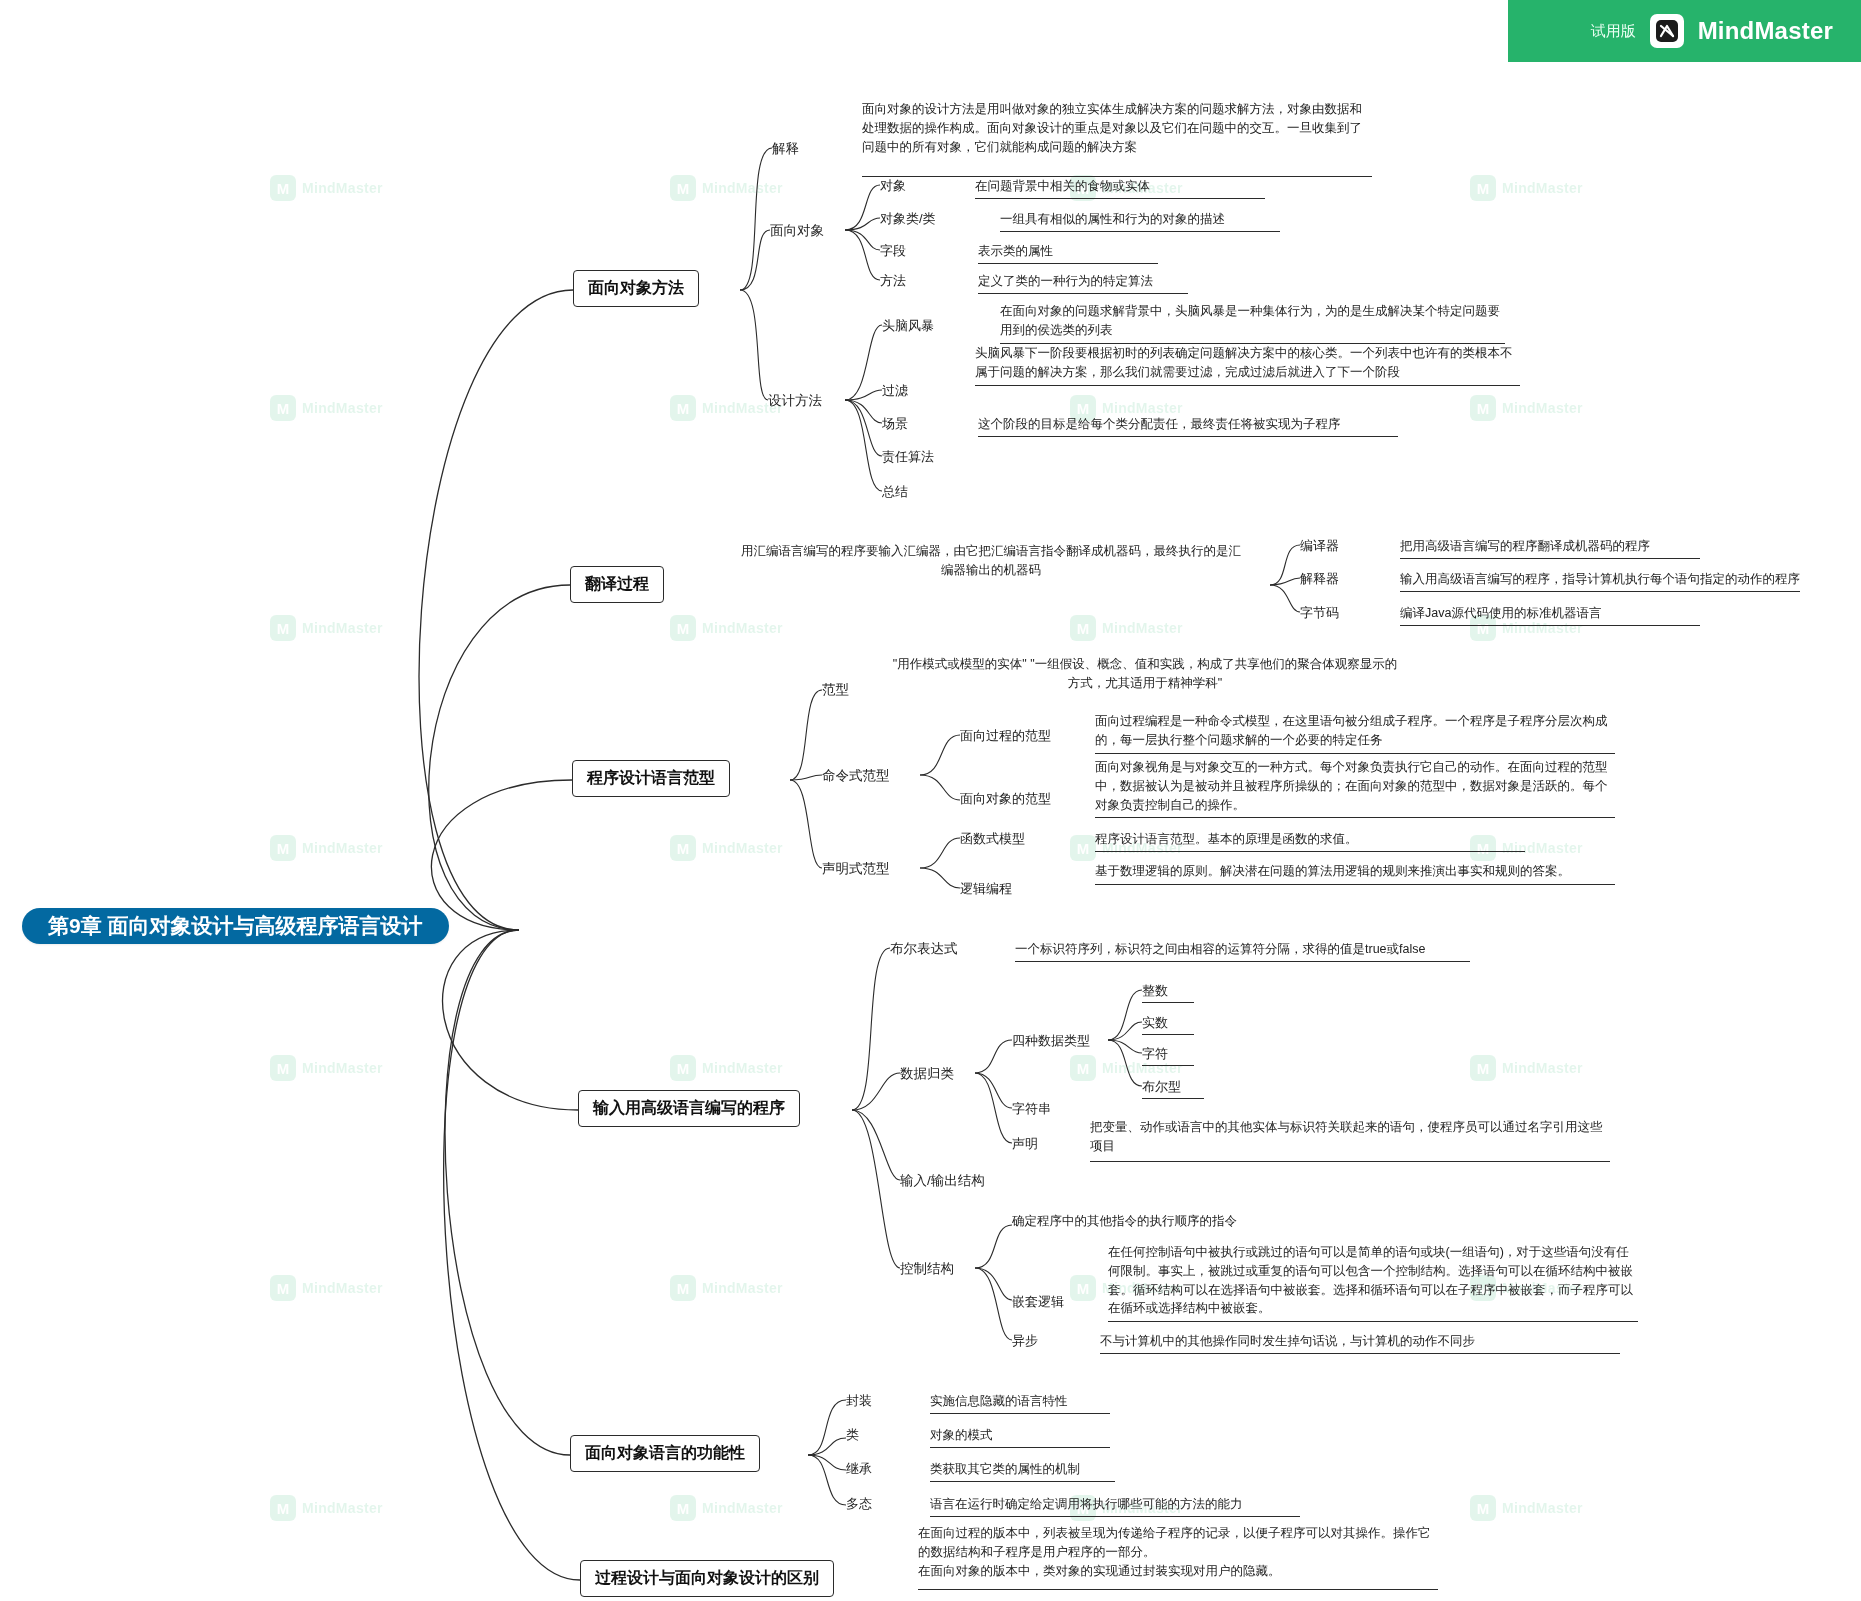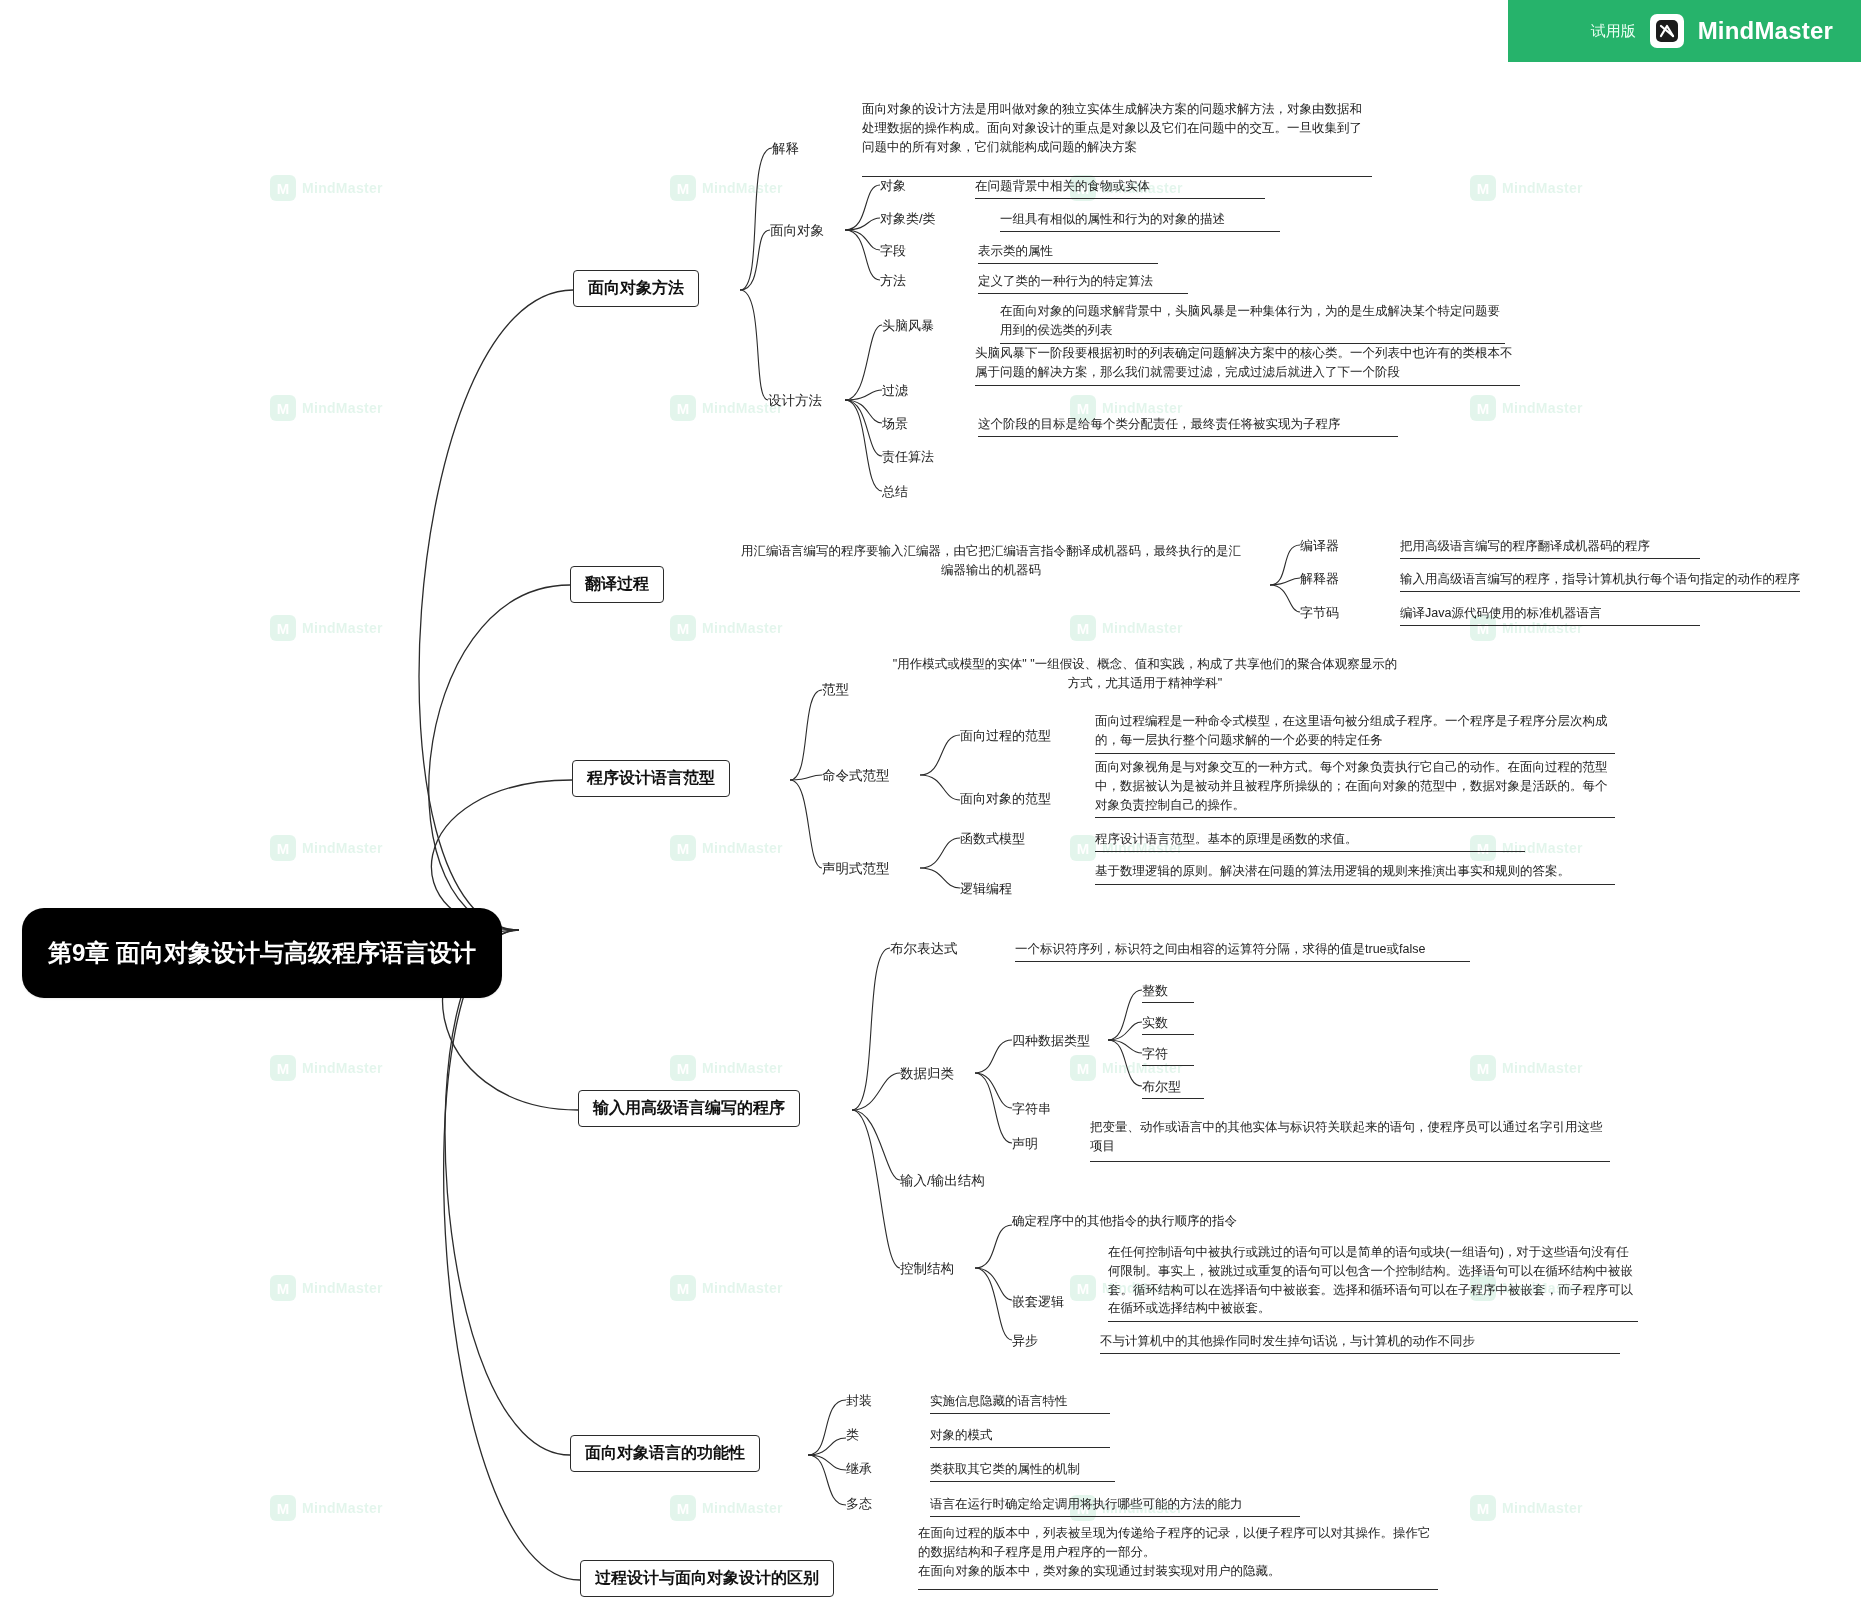--- a/index.html
+++ b/index.html
@@ -33,22 +33,22 @@
   #brand .logo-mark svg{display:block;}
   #brand .brand-name{color:#fff;font-size:24px;font-weight:bold;letter-spacing:.2px;}
 
   
   #links{position:absolute;left:0;top:0;width:1861px;height:1601px;z-index:1;}
 
   
   .node{position:absolute;z-index:2;}
 
   .root{
-    background:#000000;color:#fff;border-radius:22px;
-    padding:29px 26px;font-size:24px;font-weight:bold;white-space:nowrap;
+    background:#0369a1;color:#fff;border-radius:22px;
+    padding:4px 26px;font-size:21px;font-weight:bold;white-space:nowrap;
     box-shadow:0 1px 2px rgba(0,0,0,.08);
   }
   .lvl1{
     background:#fff;border:1.6px solid #2b2b2b;border-radius:4px;
     padding:7px 14px;font-size:16px;font-weight:bold;white-space:nowrap;color:#111;
   }
   .lvl2{font-size:13.5px;color:#1d1d1d;white-space:nowrap;padding-bottom:2px;}
   .lvl3{font-size:13px;color:#222;padding-bottom:2px;}
   .leaftext{font-size:12.5px;color:#222;line-height:1.45;}
   .para{font-size:12.5px;color:#222;line-height:1.5;}

